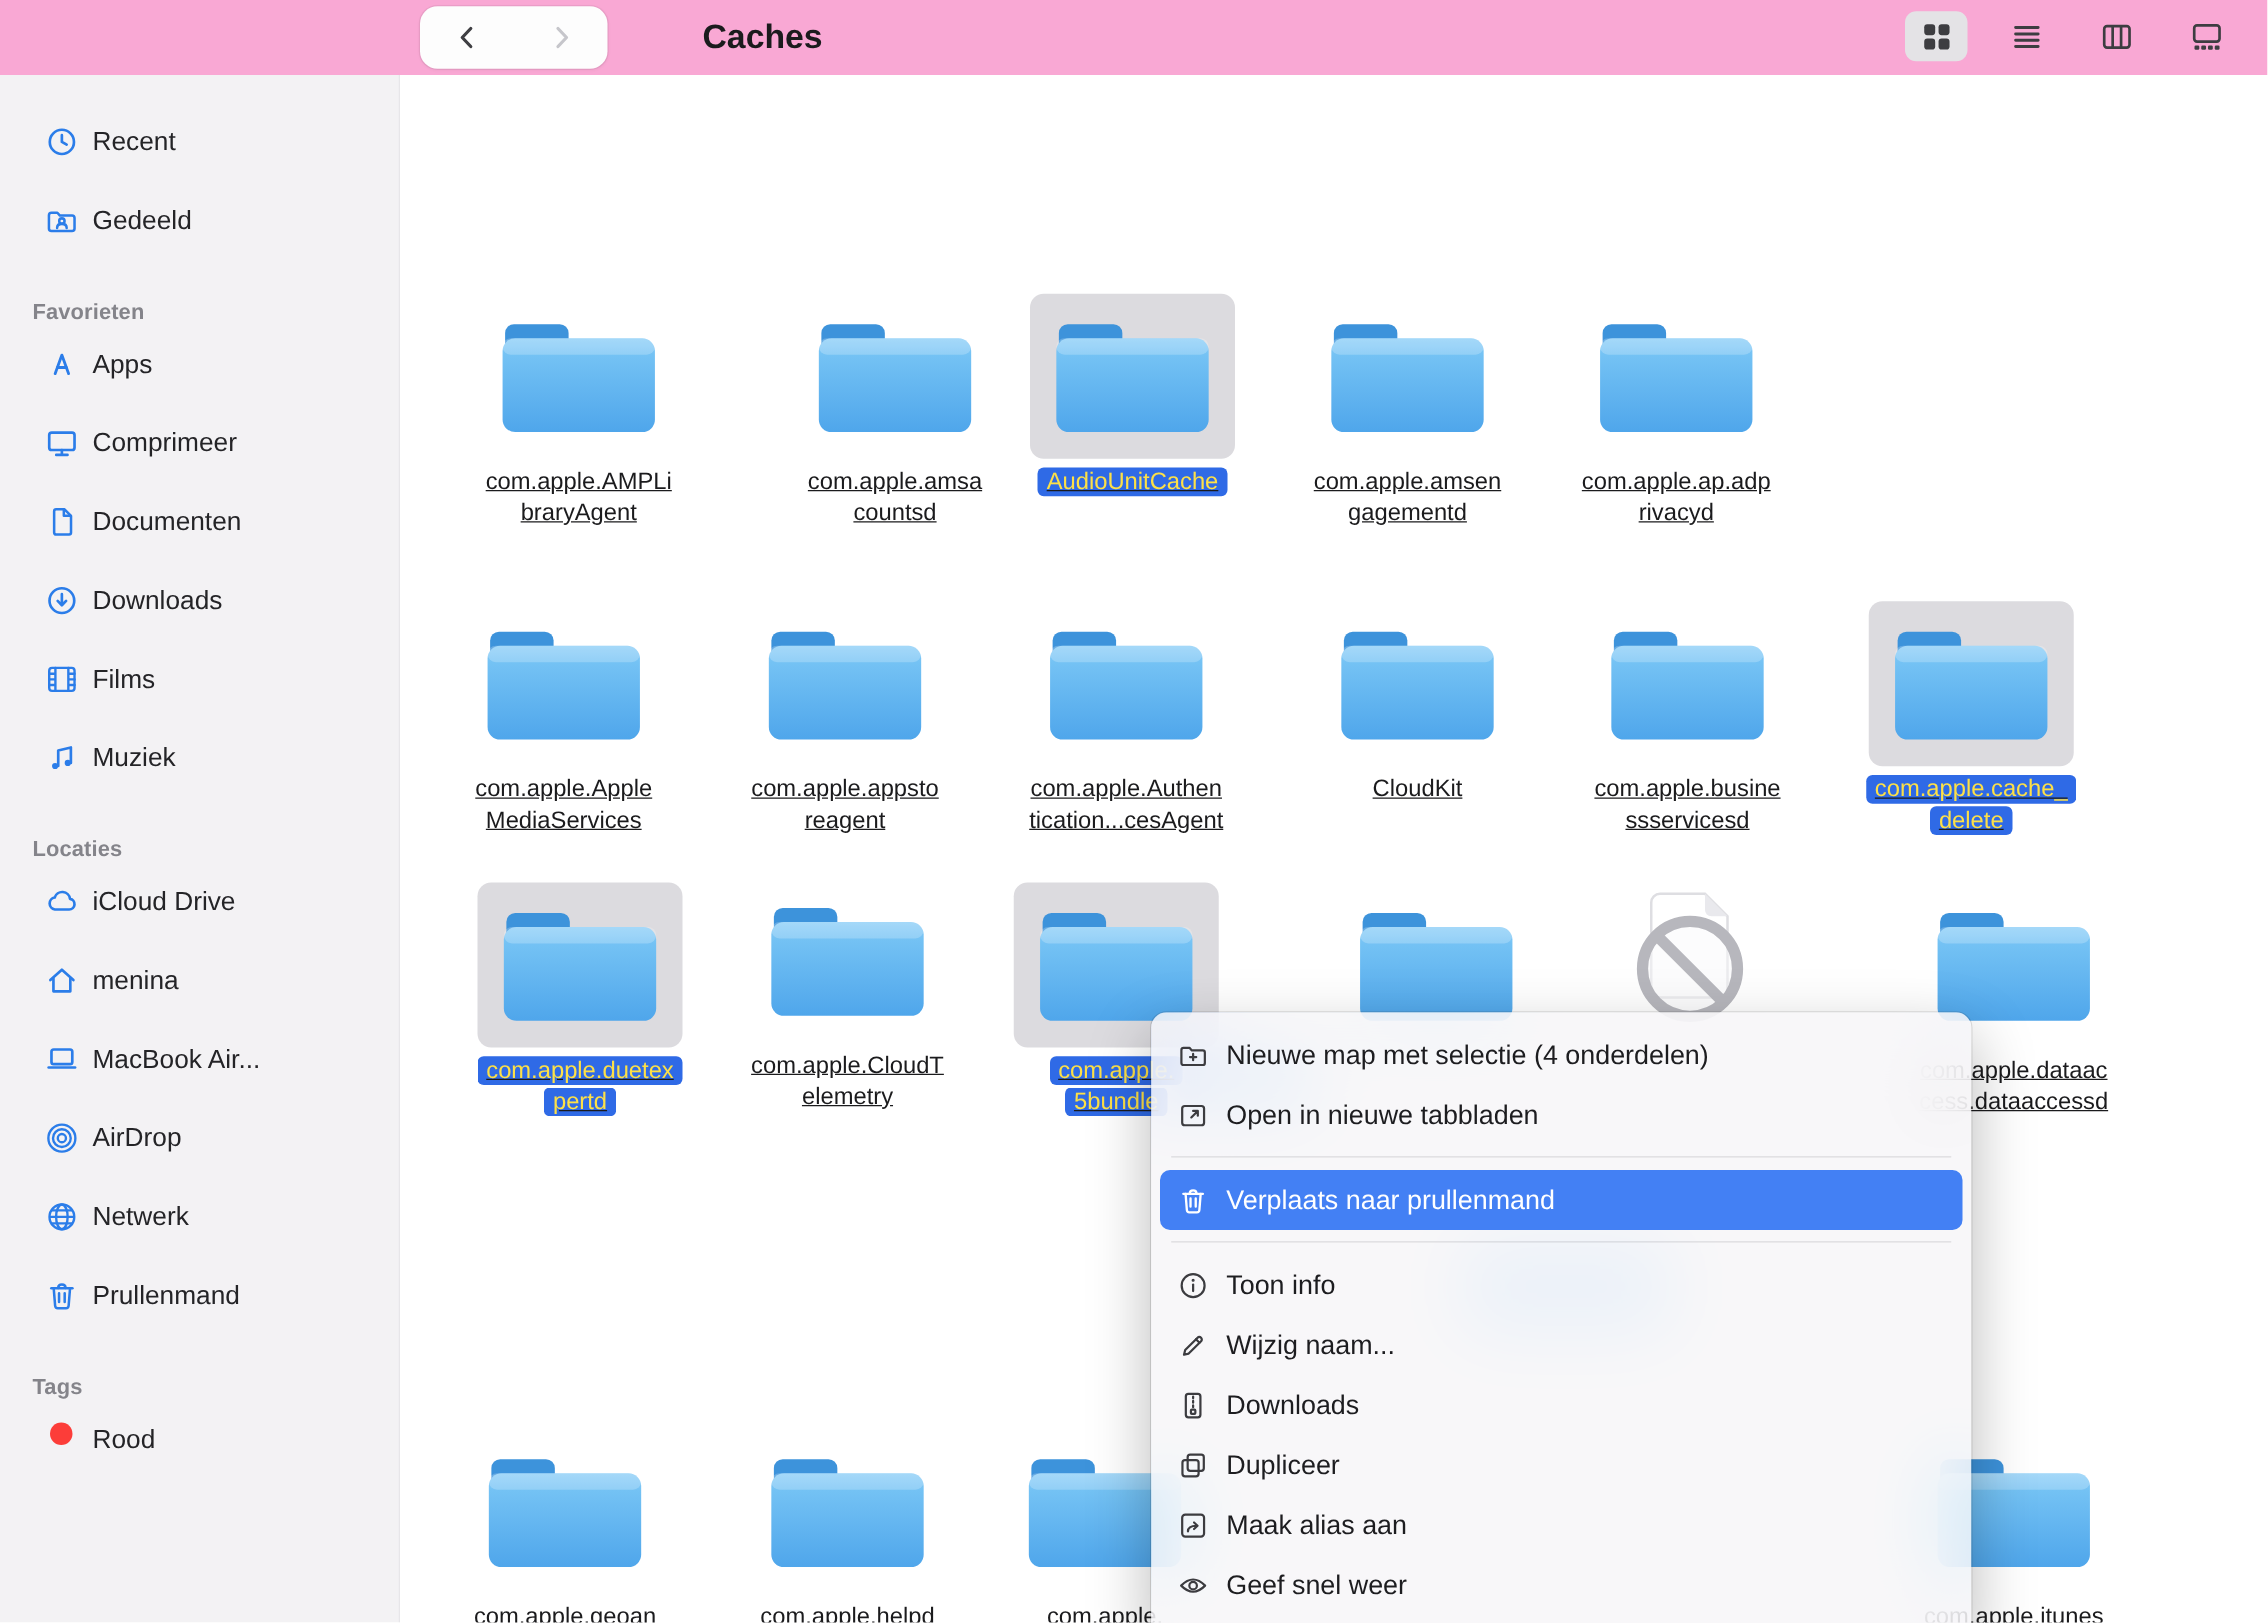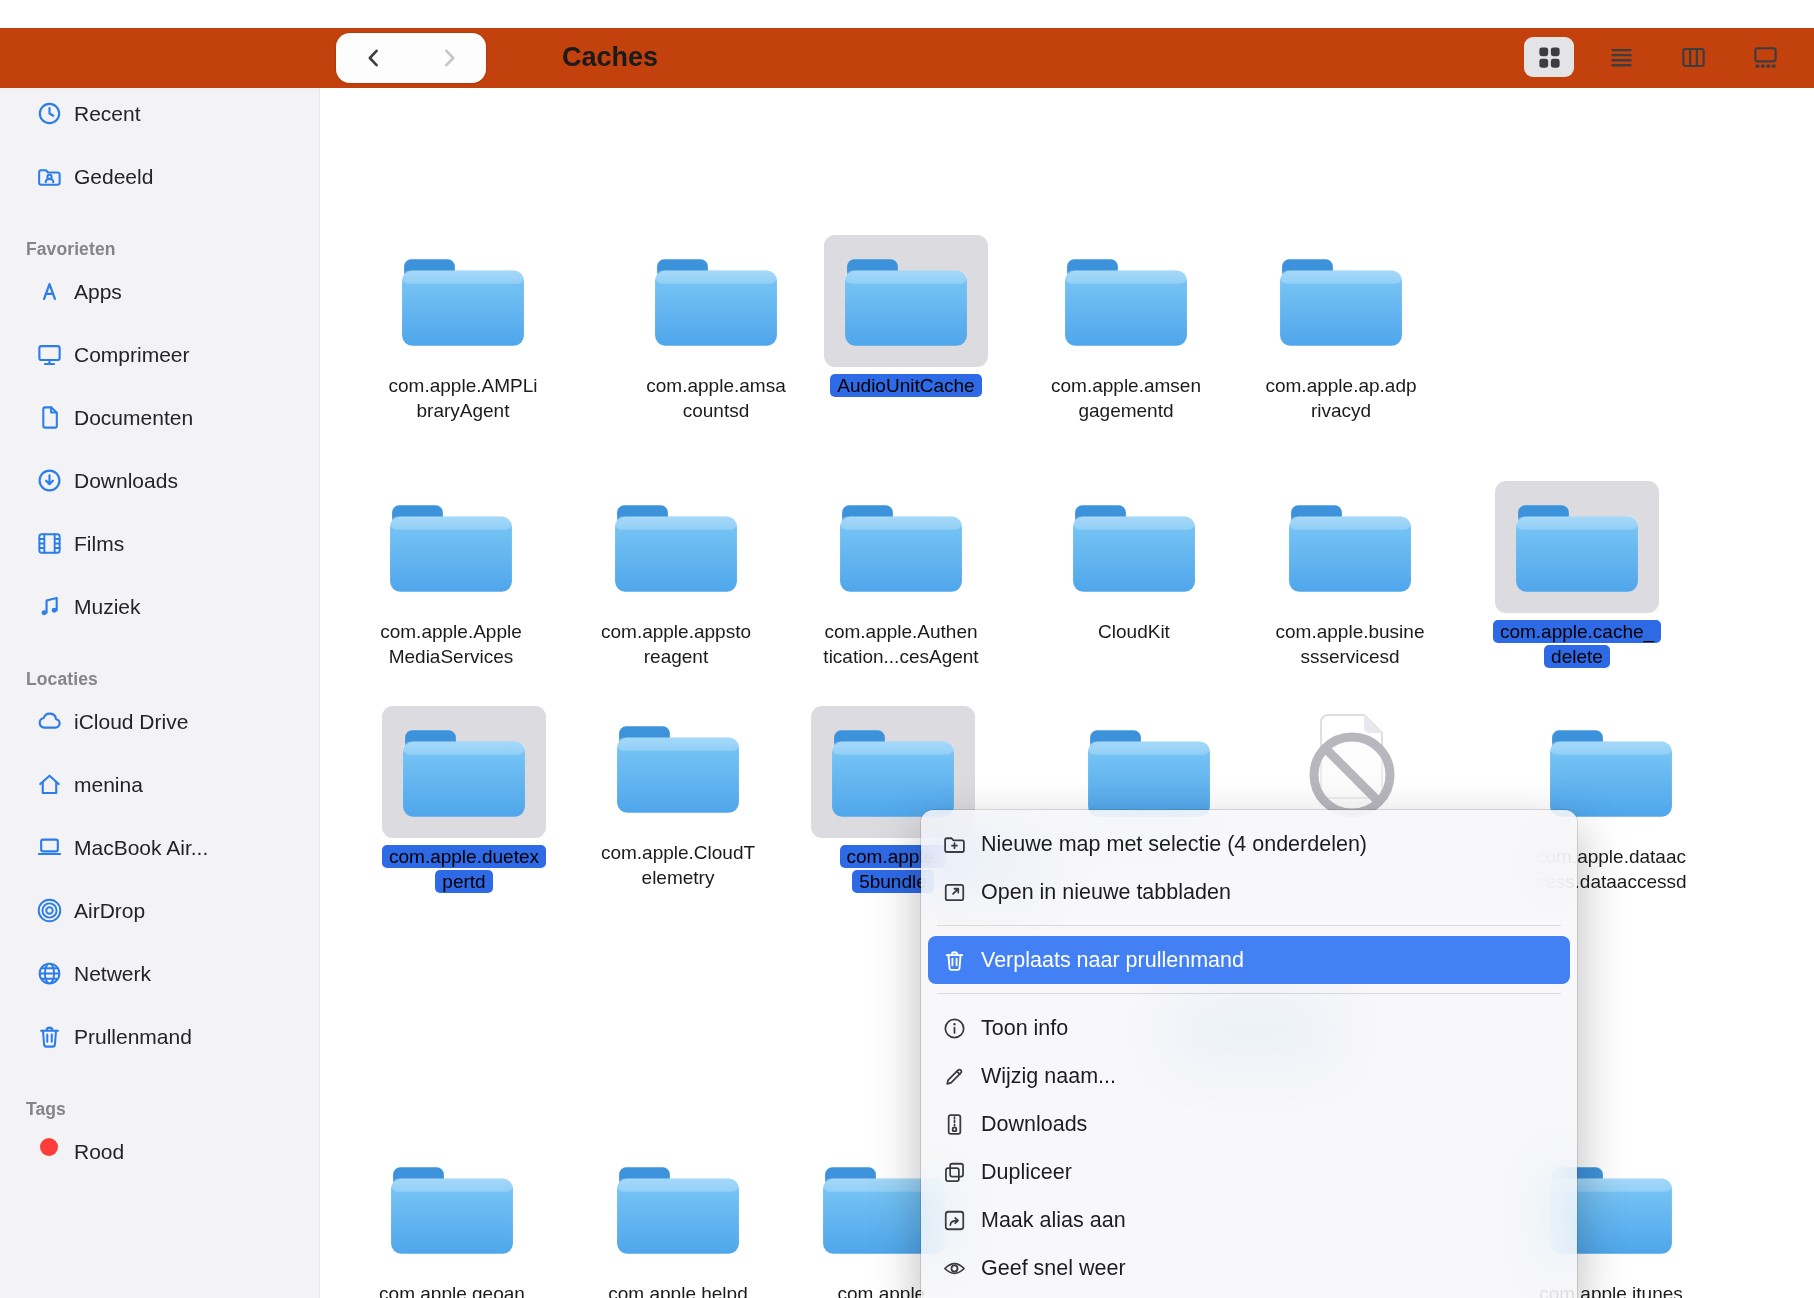--- a/index.html
+++ b/index.html
@@ -5,21 +5,21 @@
   * { margin:0; padding:0; box-sizing:border-box; cursor:default; }
   html,body { width:1814px; height:1298px; overflow:hidden; }
   body {
     font-family:"Liberation Sans","DejaVu Sans",sans-serif;
     background:#ffffff; color:#1c1c1e; position:relative;
     -webkit-font-smoothing:antialiased;
   }
   .stage { position:absolute; inset:0; }
 
   
-  .toolbar { position:absolute; left:0; top:0; width:1814px; height:60px; background:#c2410c; z-index:3;margin-top:28px; }
+  .toolbar { position:absolute; left:0; top:0; width:1814px; height:60px; background:#f9a8d4; z-index:3; }
   .nav-pill { position:absolute; left:336px; top:5px; width:150px; height:50px; border-radius:14px;
               background:#fdfdfd; box-shadow:0 0 0 1px rgba(0,0,0,0.05), 0 1px 3px rgba(0,0,0,0.06); display:flex; }
   .nav-btn { width:75px; height:50px; display:flex; align-items:center; justify-content:center; }
   .nav-btn svg { width:24px; height:28px; }
   .nav-back { color:#3f3f43; }
   .nav-fwd { color:#c6c6cb; }
   .win-title { position:absolute; left:562px; top:0; height:60px; line-height:58px;
                font-size:27px; font-weight:700; color:#1b1b1d; }
   .view-switch { position:absolute; right:24px; top:9px; display:flex; gap:22px; align-items:center; }
   .view-btn { width:50px; height:40px; border-radius:9px; display:flex; align-items:center; justify-content:center; color:#3d3d41; }
@@ -34,24 +34,24 @@
   .side-row .sico { width:27px; height:27px; color:var(--sidebar-icon-blue,#2b7de9); flex:0 0 auto; display:flex; }
   .side-row .sico svg { width:27px; height:27px; }
   .side-header { margin-top:18px; height:34px; display:flex; align-items:flex-end; padding-left:26px;
                  font-size:17.5px; font-weight:600; color:#84848a; letter-spacing:.1px; }
   .tag-dot { width:18px; height:18px; border-radius:50%; background:var(--tag-red,#fc3d39); margin-left:4px; }
   .tile { position:absolute; width:230px; display:flex; flex-direction:column; align-items:center; z-index:1; }
   .iconwrap { width:164px; height:132px; border-radius:11px; display:flex; align-items:center; justify-content:center; }
   .tile.selected .iconwrap { background:#dcdbdf; }
   .fsvg { width:130px; height:102px; }
   .psvg { width:128px; height:110px; }
-  .tile-label { margin-top:6px; max-width:226px; text-align:center; font-size:19px; line-height:1.32; color:#1b1b1d; }
+  .tile-label { margin-top:6px; max-width:226px; text-align:center; font-size:19px; line-height:1.32; color:#1b1b1d;text-decoration:underline; }
   .tile-label span { white-space:pre-line; padding:1px 7px; border-radius:5px;
                      -webkit-box-decoration-break:clone; box-decoration-break:clone; }
-  .tile.selected .tile-label span { background:var(--selection-blue,#2f6ae6); color:#000000; }
+  .tile.selected .tile-label span { background:var(--selection-blue,#2f6ae6); color:#fde047; }
 
   
   .glow { position:absolute; border-radius:16px; background:rgba(110,165,250,0.5); filter:blur(7px); z-index:4; }
 
   
   .ctx-menu { position:absolute; left:921px; top:810px; width:656px; height:500px; z-index:10;
               background:rgba(246,245,248,0.82); backdrop-filter:blur(28px) saturate(1.7);
               -webkit-backdrop-filter:blur(28px) saturate(1.7);
               border-radius:12px; box-shadow:0 0 0 1px rgba(0,0,0,0.12), 0 18px 50px rgba(0,0,0,0.28);
               padding-top:10px; }

